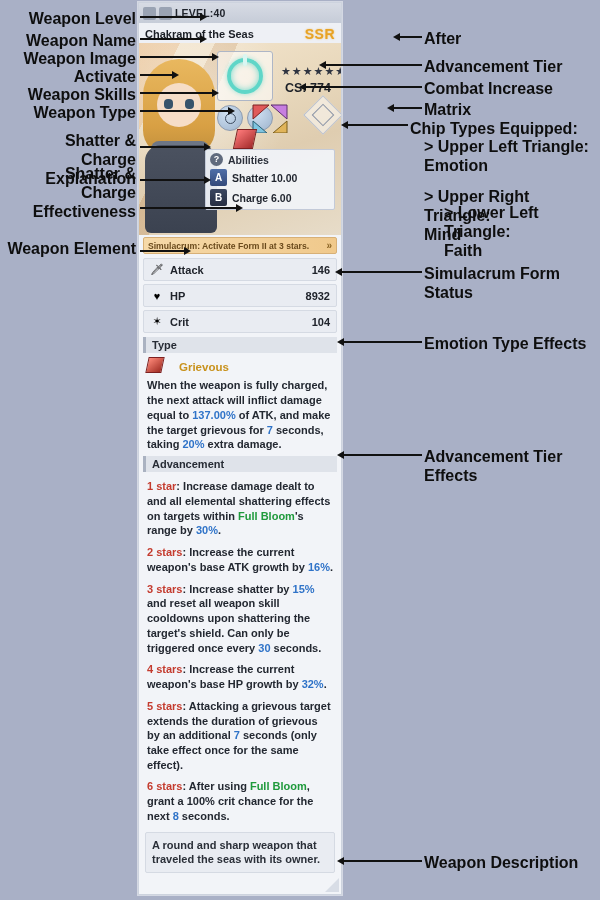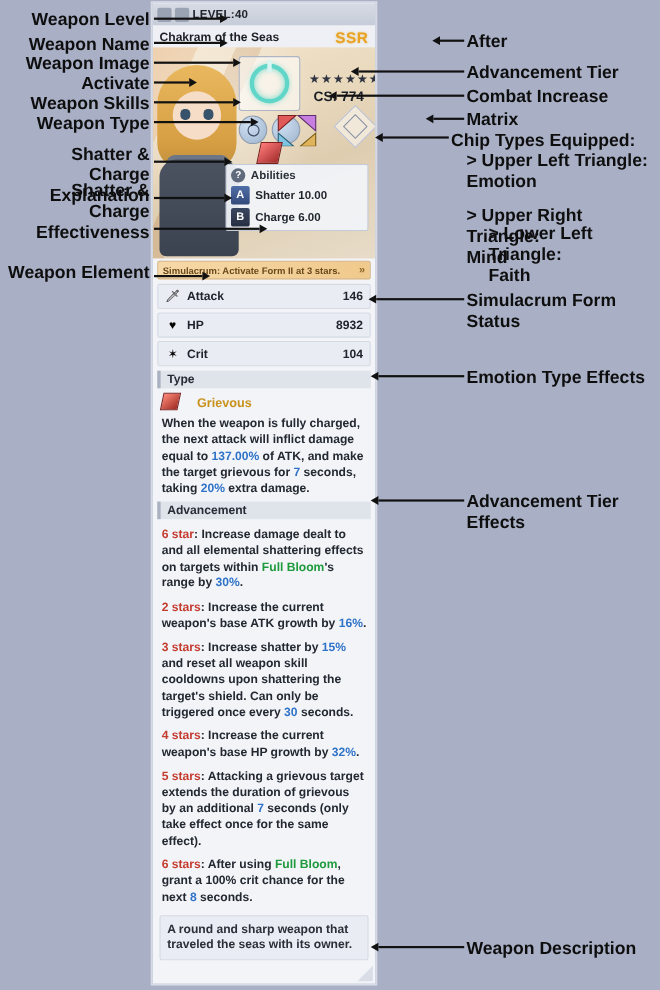--- a/index.html
+++ b/index.html
@@ -328,21 +328,21 @@
 
     <div class="sect-head">Type</div>
     <div class="type-row">
       <span class="type-badge"></span>
       <span class="type-name">Grievous</span>
     </div>
     <div class="para" id="type-effect"><span>When the weapon is fully charged, the next attack will inflict damage equal to </span><span class="hl-blue">137.00%</span><span> of ATK, and make the target grievous for </span><span class="hl-blue">7</span><span> seconds, taking </span><span class="hl-blue">20%</span><span> extra damage.</span></div>
 
     <div class="sect-head">Advancement</div>
     <div id="adv-list">
-        <div class="adv-item"><span class="star">6 star</span><span>: Increase damage dealt to and all elemental shattering effects on targets within </span><span class="hl-green">Full Bloom</span><span>'s range by </span><span class="hl-blue">30%</span><span>.</span></div>
+        <div class="adv-item"><span class="star">1 star</span><span>: Increase damage dealt to and all elemental shattering effects on targets within </span><span class="hl-green">Full Bloom</span><span>'s range by </span><span class="hl-blue">30%</span><span>.</span></div>
         <div class="adv-item"><span class="star">2 stars</span><span>: Increase the current weapon's base ATK growth by </span><span class="hl-blue">16%</span><span>.</span></div>
         <div class="adv-item"><span class="star">3 stars</span><span>: Increase shatter by </span><span class="hl-blue">15%</span><span> and reset all weapon skill cooldowns upon shattering the target's shield. Can only be triggered once every </span><span class="hl-blue">30</span><span> seconds.</span></div>
         <div class="adv-item"><span class="star">4 stars</span><span>: Increase the current weapon's base HP growth by </span><span class="hl-blue">32%</span><span>.</span></div>
         <div class="adv-item"><span class="star">5 stars</span><span>: Attacking a grievous target extends the duration of grievous by an additional </span><span class="hl-blue">7</span><span> seconds (only take effect once for the same effect).</span></div>
         <div class="adv-item"><span class="star">6 stars</span><span>: After using </span><span class="hl-green">Full Bloom</span><span>, grant a 100% crit chance for the next </span><span class="hl-blue">8</span><span> seconds.</span></div>
       </div>
 
     <div class="desc">A round and sharp weapon that traveled the seas with its owner.</div>
     <div class="corner"></div>
   </div>

